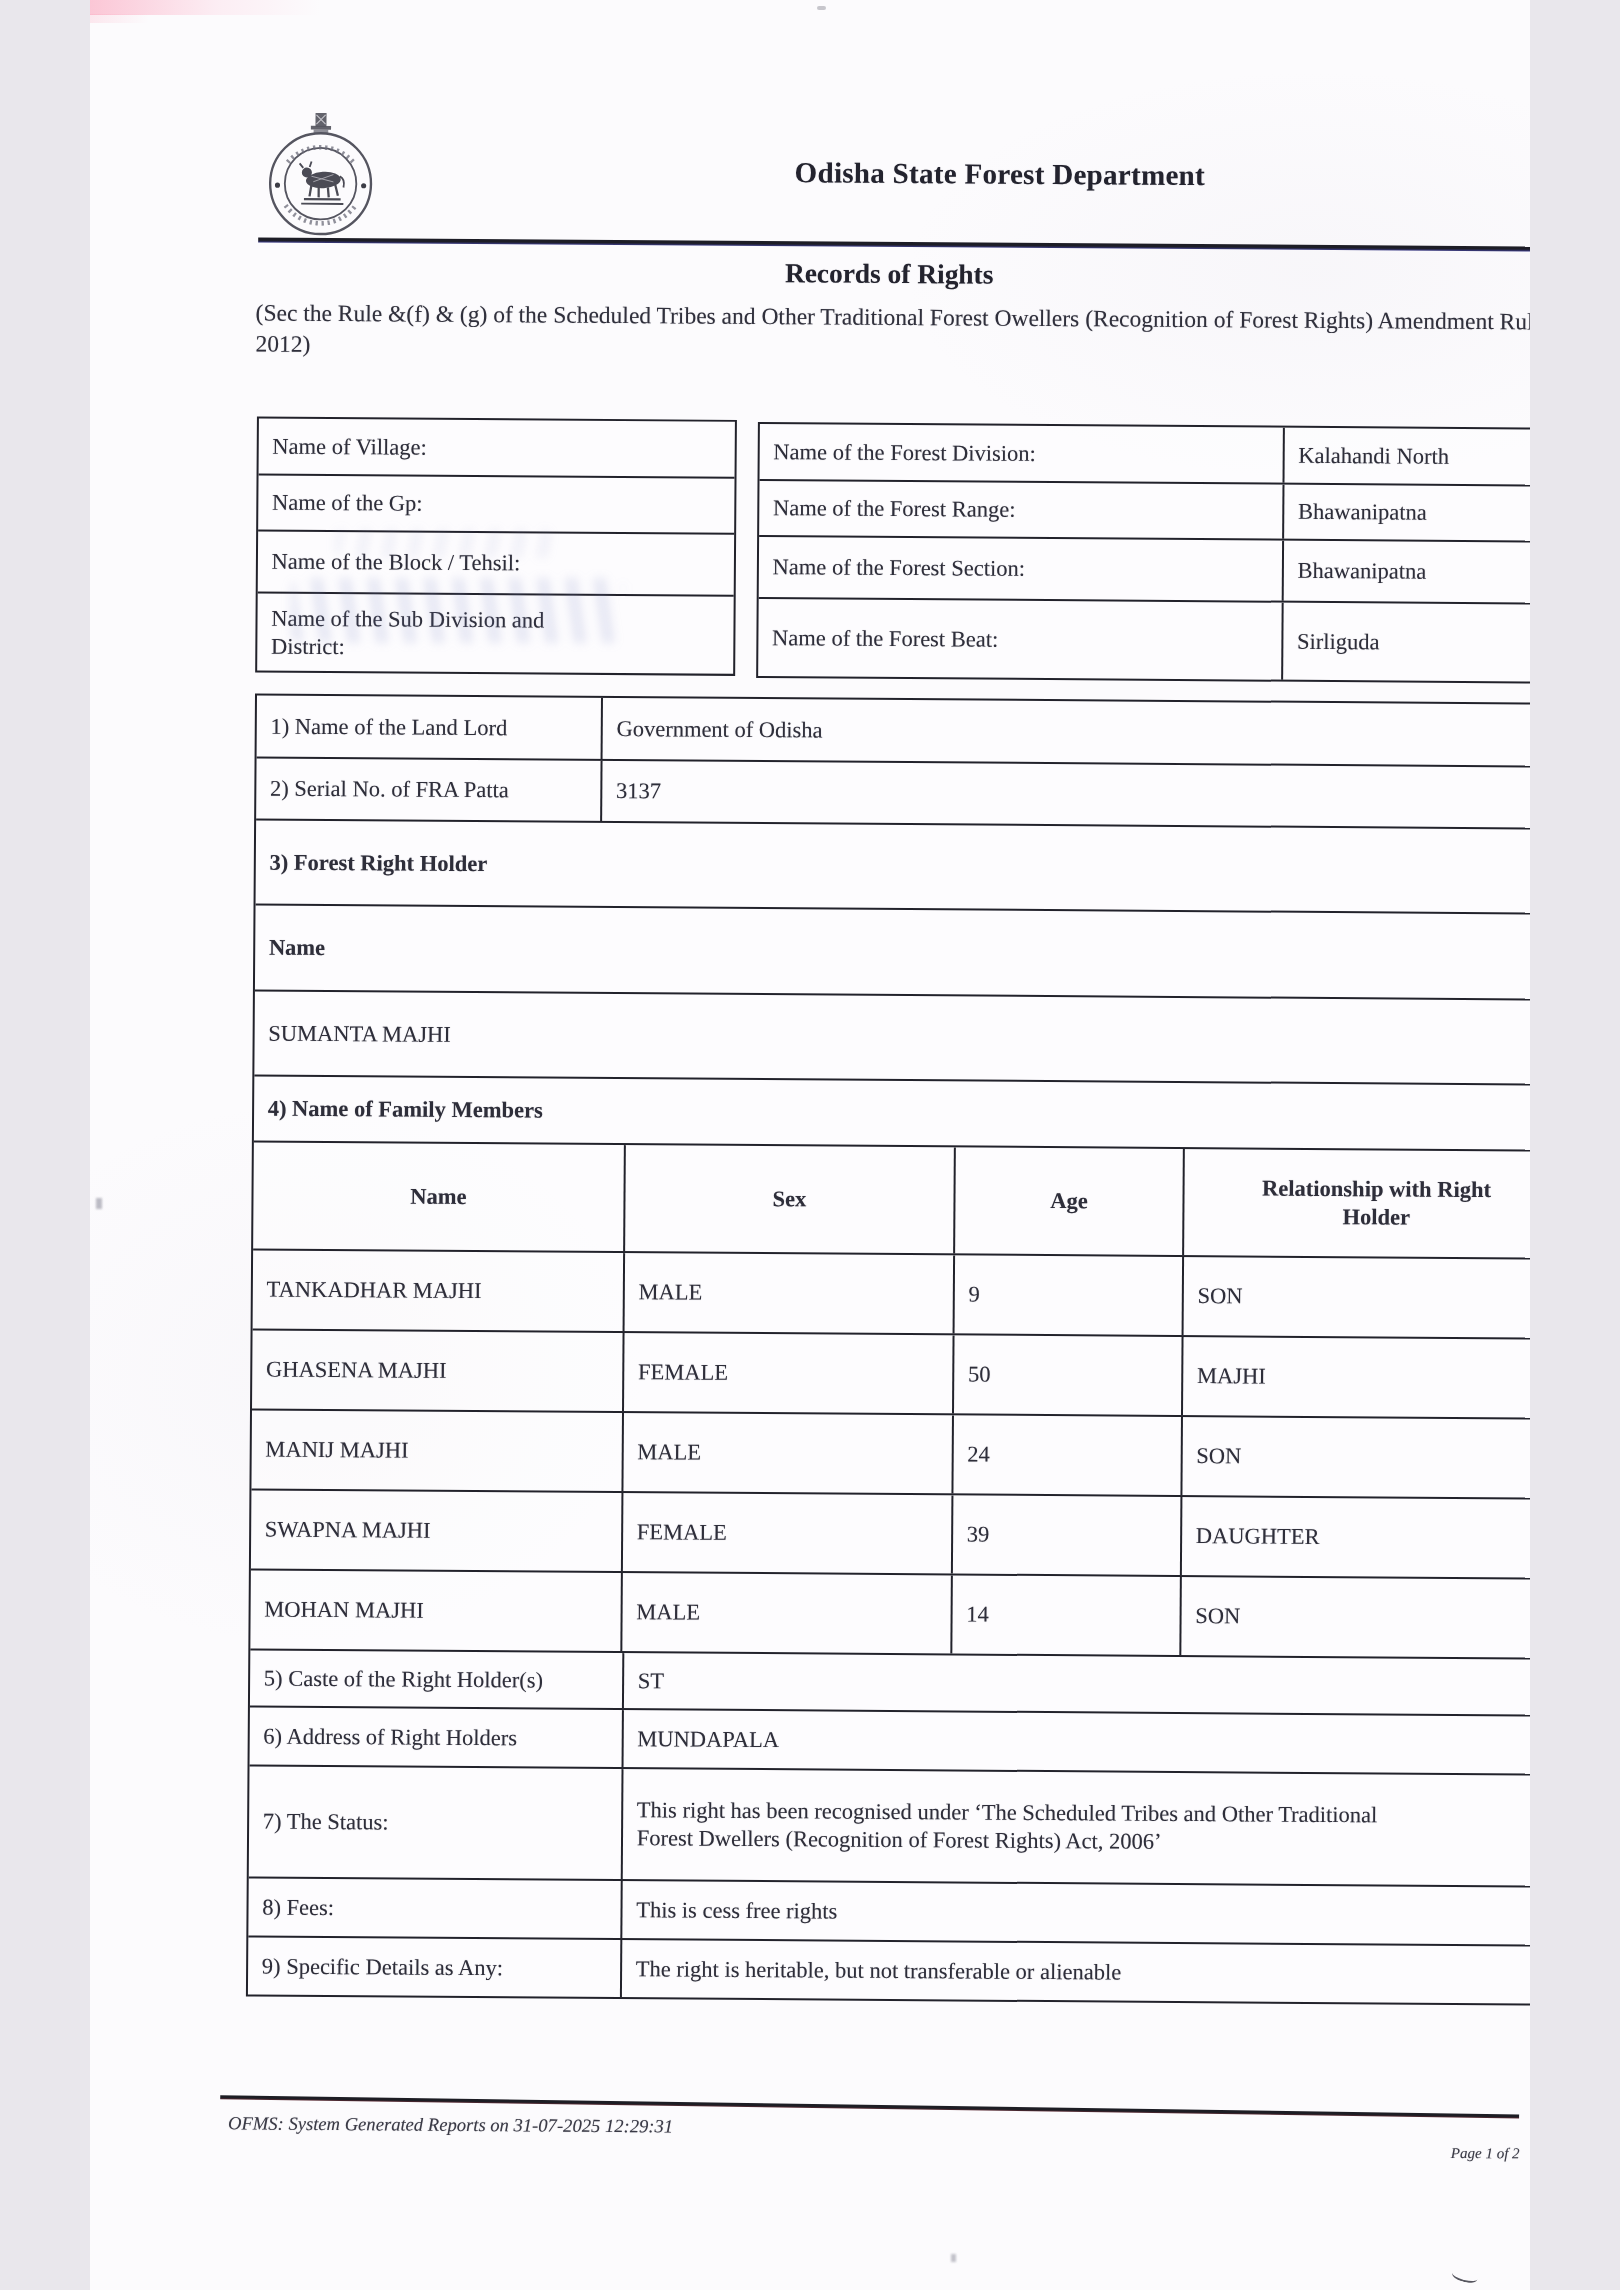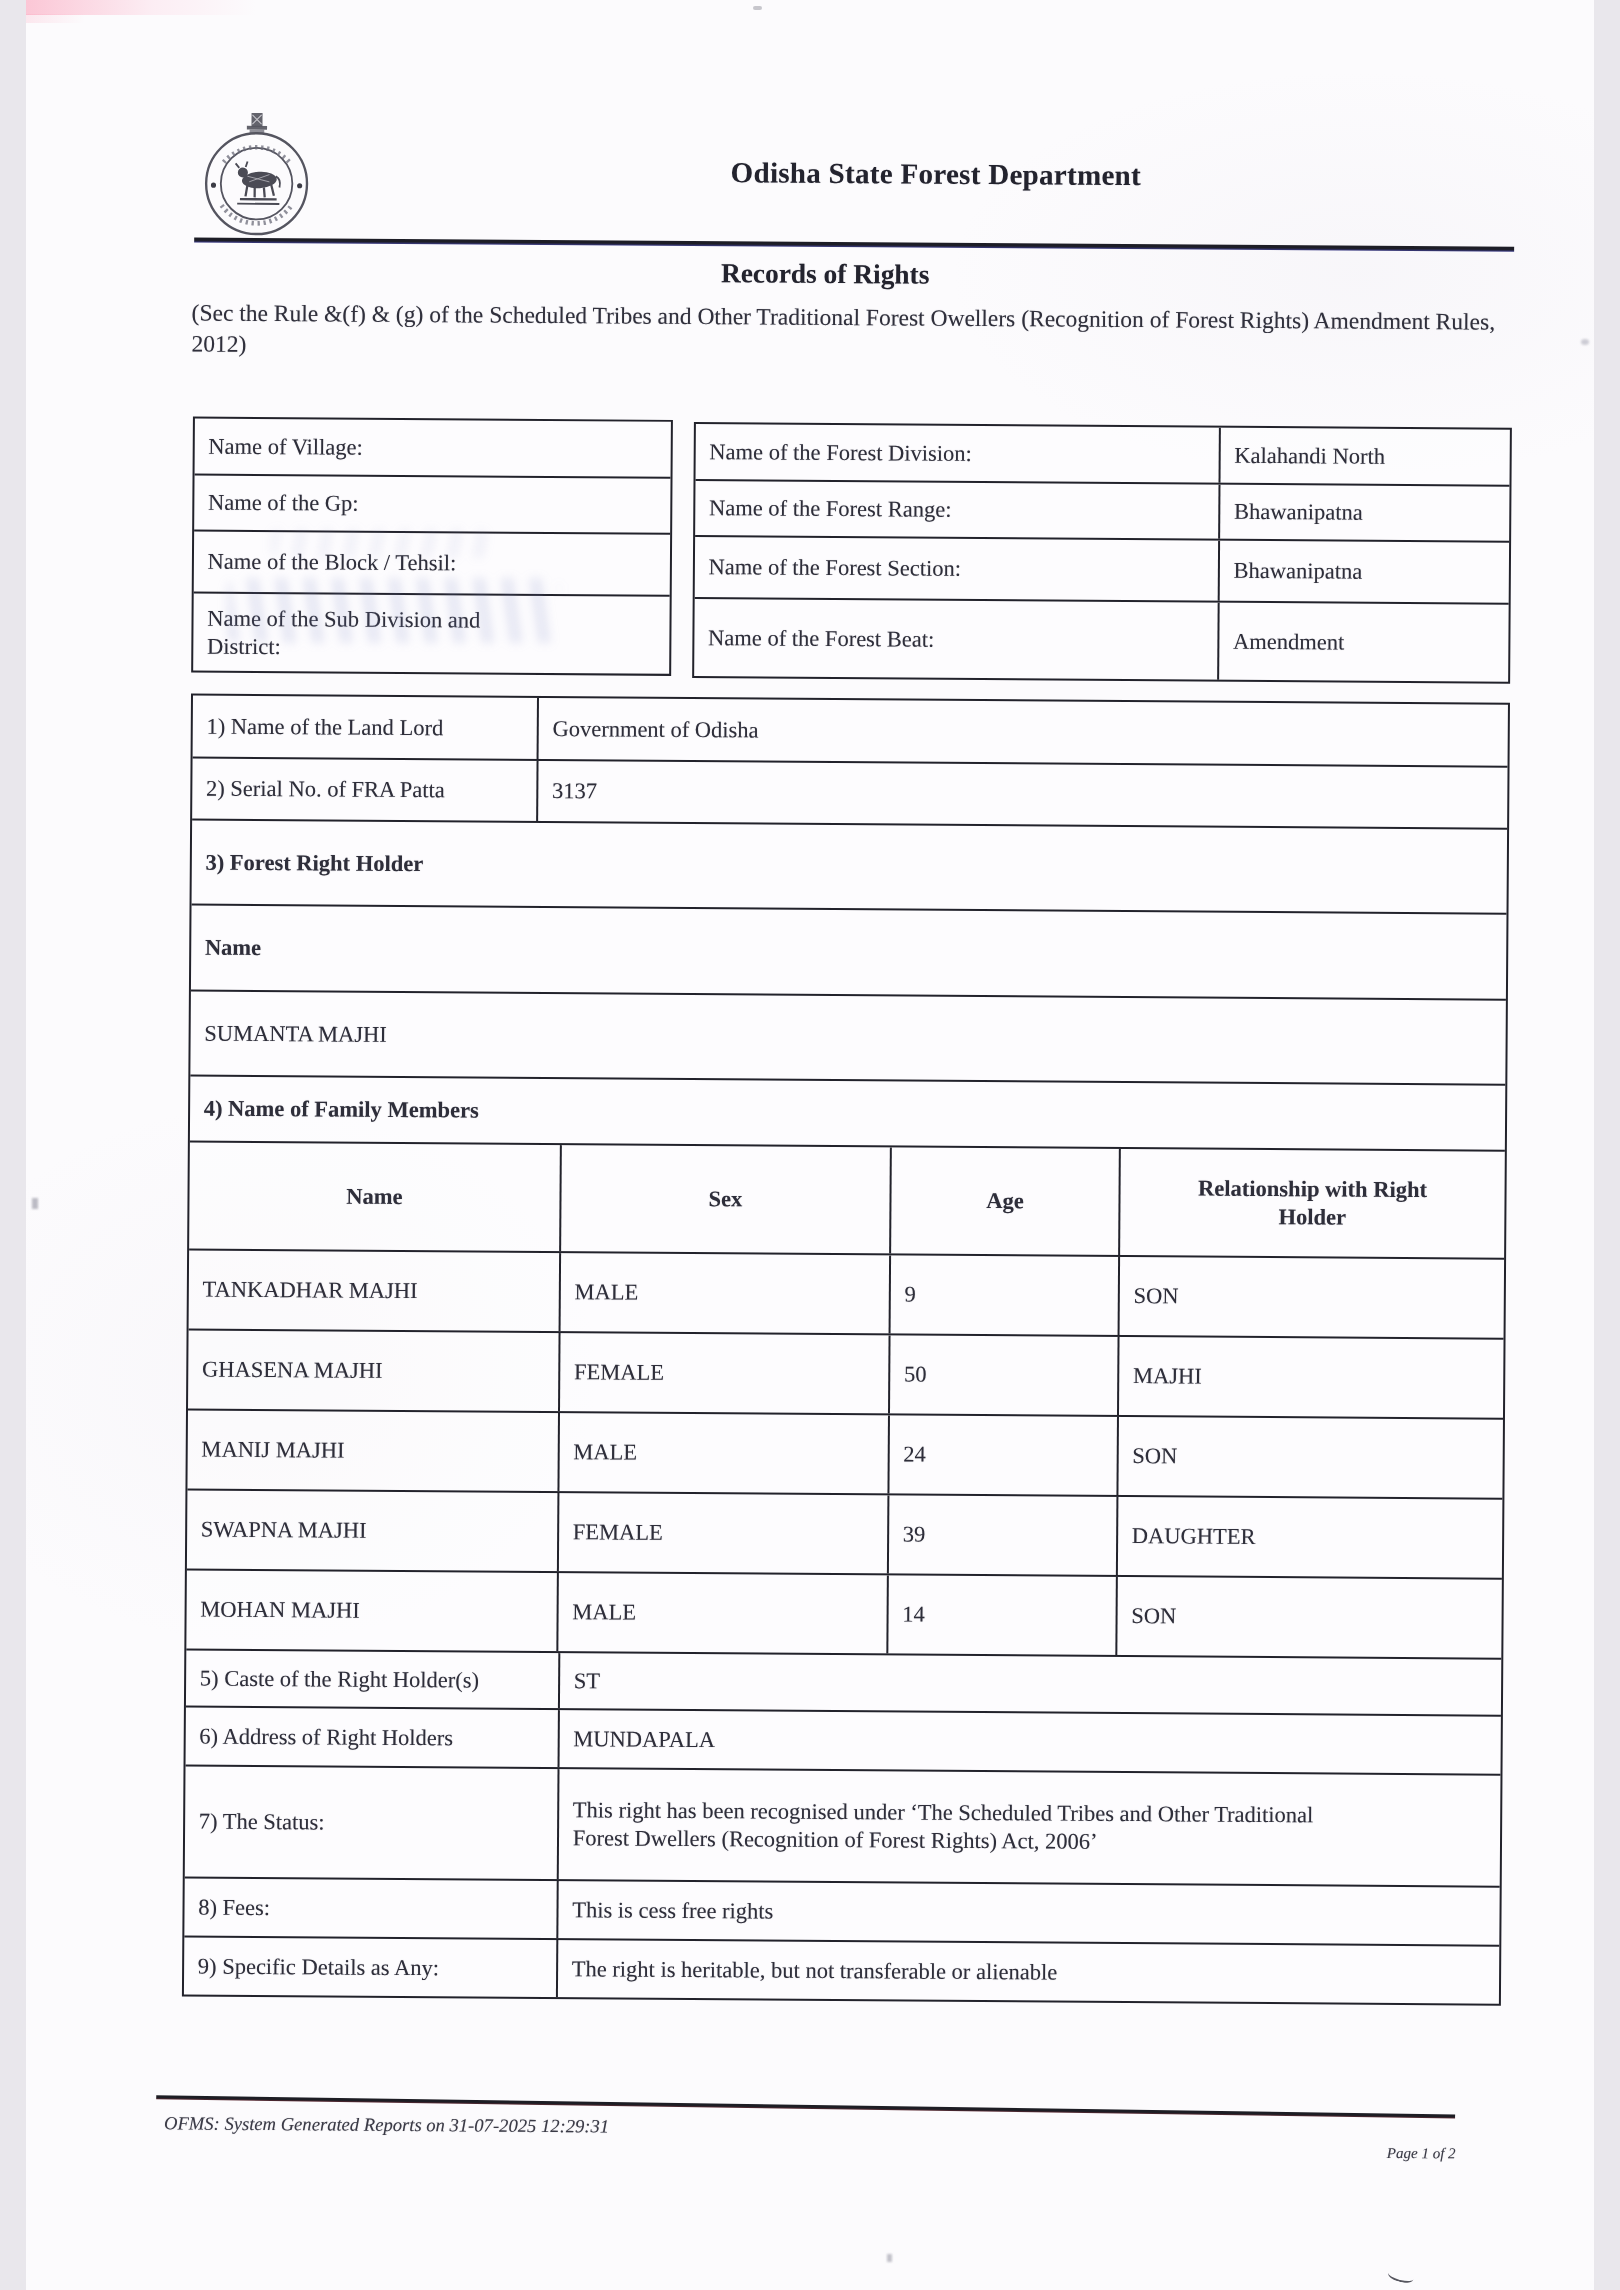--- a/index.html
+++ b/index.html
@@ -1,18 +1,18 @@
 <!DOCTYPE html>
 <html><head>
 <meta charset="utf-8">
 <style>
   html,body{margin:0;padding:0;background:#e9e7ec;}
   .sheet{
     position:relative;
-    width:1568px;height:2291px;
+    width:1440px;height:2291px;
     margin:0 auto;
     background:
       radial-gradient(ellipse 588px 294px at 85% 12%, rgba(210,205,220,0.10), transparent 70%),
       radial-gradient(ellipse 490px 392px at 15% 60%, rgba(205,200,215,0.08), transparent 70%),
       #fcfbfd;
     overflow:hidden;
     font-family:"Liberation Serif","DejaVu Serif",serif;
     color:#2e2e3a;
   }
   .tilt{position:absolute;inset:0;transform:rotate(0.4deg);transform-origin:804px 1127px;}
@@ -147,21 +147,21 @@
       </div>
       <div class="row" style="height:62px">
         <div class="cell w-label1 softink">Name of the Forest Section:</div>
         <div class="vl grow">
             <div class="cell softink">Bhawanipatna</div>
           </div>
       </div>
       <div class="row" style="height:79px">
         <div class="cell w-label1 softink">Name of the Forest Beat:</div>
         <div class="vl grow">
-            <div class="cell softink">Amendment</div>
+            <div class="cell softink">Sirliguda</div>
           </div>
       </div>
     </div>
 
     <div class="tbl t2">
       <div class="row" style="height:61px">
         <div class="cell w-labelA softink">1) Name of the Land Lord</div>
         <div class="vl grow">
             <div class="cell softink">Government of Odisha</div>
           </div>

